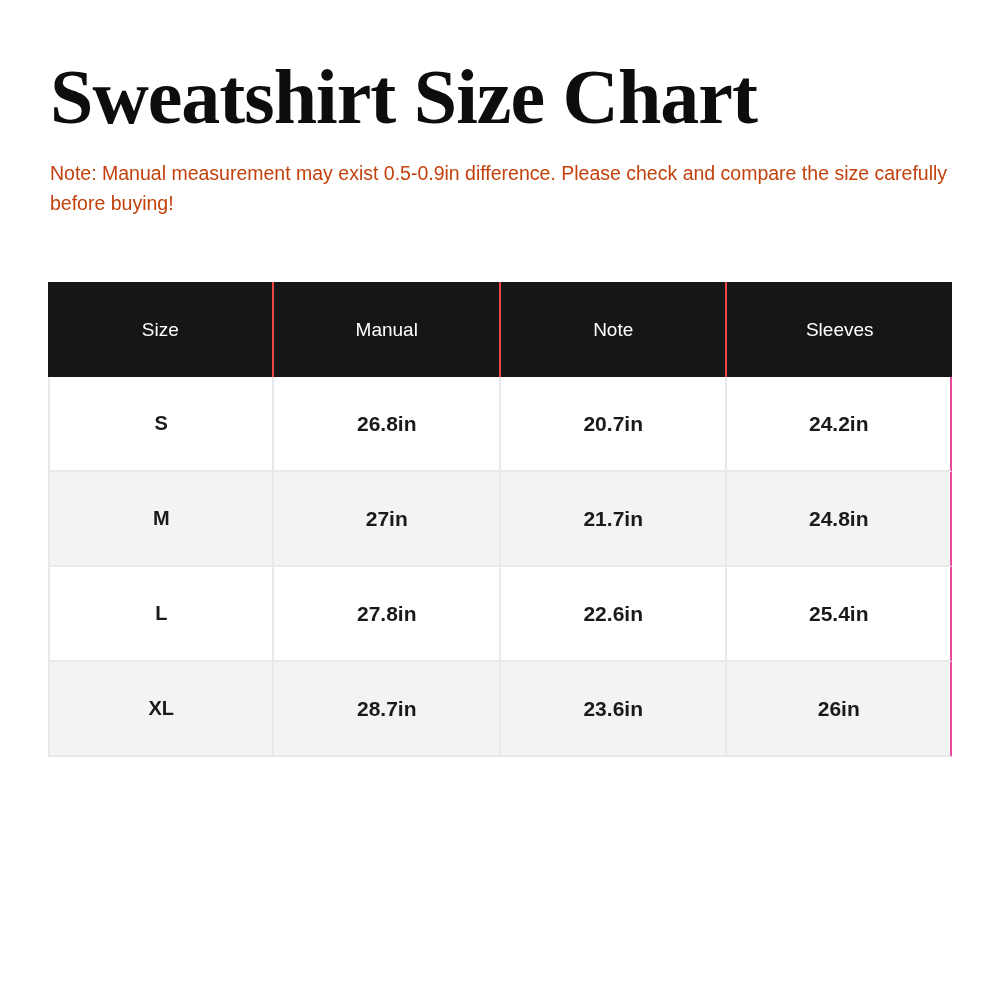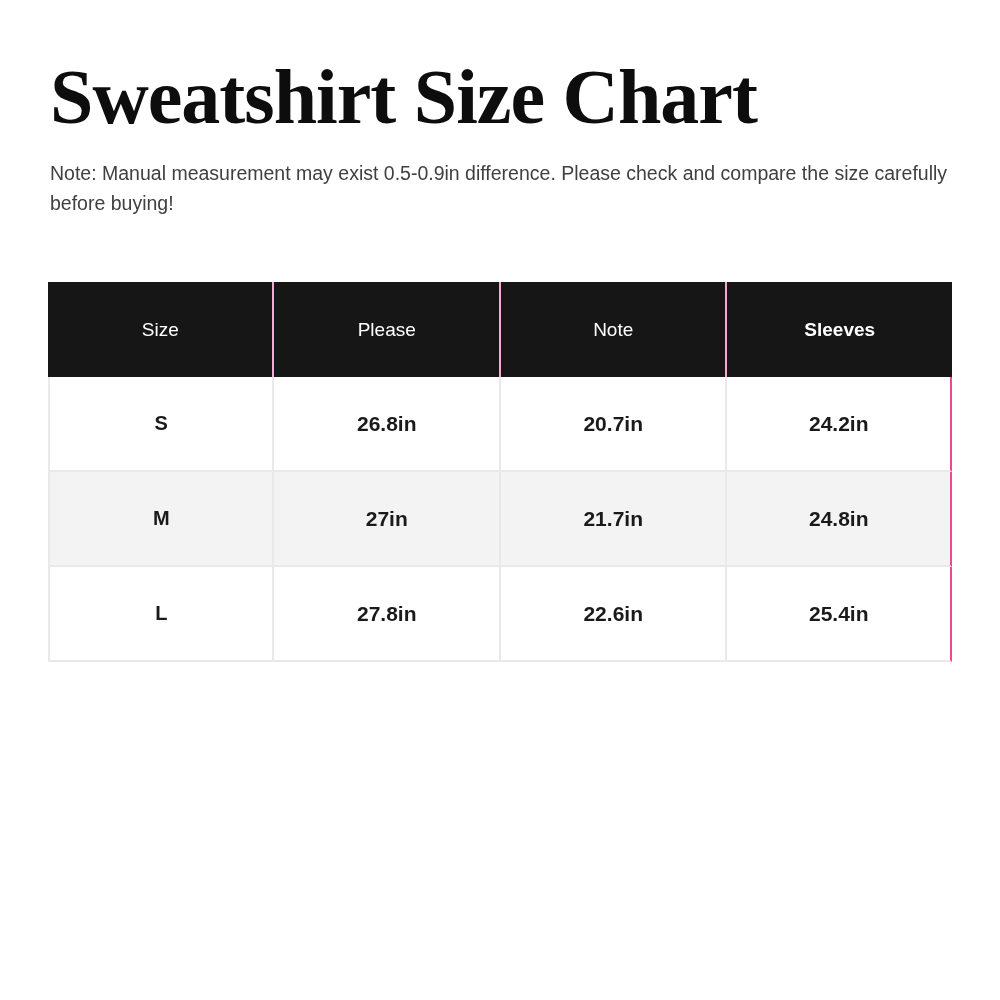--- a/index.html
+++ b/index.html
@@ -30,44 +30,43 @@
     color: #0d0d0d;
     white-space: nowrap;
   }
   .note-text {
     margin: 0;
     padding-top: 22px;
     padding-left: 2px;
     width: 900px;
     font-size: 19.5px;
     line-height: 30px;
-    color: #404040;
+    color: #c2410c;
   }
   table.size-chart {
     margin-top: 64px;
     width: 904px;
     border-spacing: 0;
     table-layout: fixed;
     border-collapse: separate;
   }
   table.size-chart th {
     width: 25%;
     height: 95px;
     background: #161616;
     color: #ffffff;
     font-weight: 400;
     font-size: 19px;
     text-align: center;
     vertical-align: middle;
-    border-right: 2px solid #f9a8d4;
+    border-right: 2px solid #ef4444;
     padding: 0;
   }
   table.size-chart th:last-child {
     border-right: none;
-    font-weight: bold;
   }
   table.size-chart td {
     height: 93px;
     font-size: 21px;
     font-weight: 700;
     color: #1a1a1a;
     text-align: center;
     vertical-align: middle;
     background: #ffffff;
     border-right: 2px solid #e9e9e9;
@@ -89,21 +88,21 @@
 <body>
 
 <div class="page">
   <h1 class="page-title">Sweatshirt Size Chart</h1>
   <p class="note-text">Note: Manual measurement may exist 0.5-0.9in difference. Please check and compare the size carefully before buying!</p>
 
   <table class="size-chart">
     <thead>
       <tr>
         <th>Size</th>
-        <th>Please</th>
+        <th>Manual</th>
         <th>Note</th>
         <th>Sleeves</th>
       </tr>
     </thead>
     <tbody>
       <tr>
         <td>S</td>
         <td>26.8in</td>
         <td>20.7in</td>
         <td>24.2in</td>
@@ -113,15 +112,21 @@
         <td>27in</td>
         <td>21.7in</td>
         <td>24.8in</td>
       </tr>
       <tr>
         <td>L</td>
         <td>27.8in</td>
         <td>22.6in</td>
         <td>25.4in</td>
       </tr>
+      <tr>
+        <td>XL</td>
+        <td>28.7in</td>
+        <td>23.6in</td>
+        <td>26in</td>
+      </tr>
     </tbody>
   </table>
 </div>
 
 </body></html>

